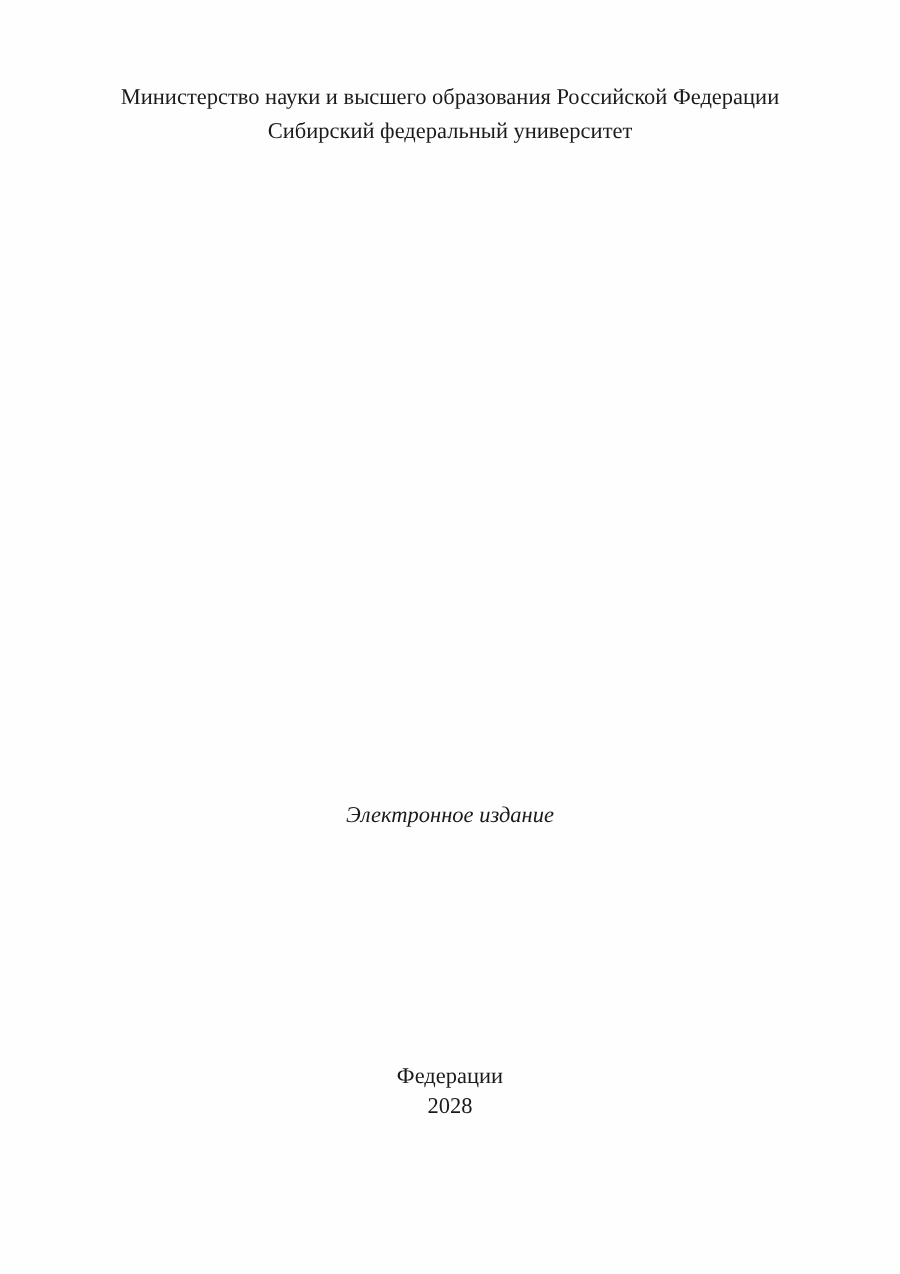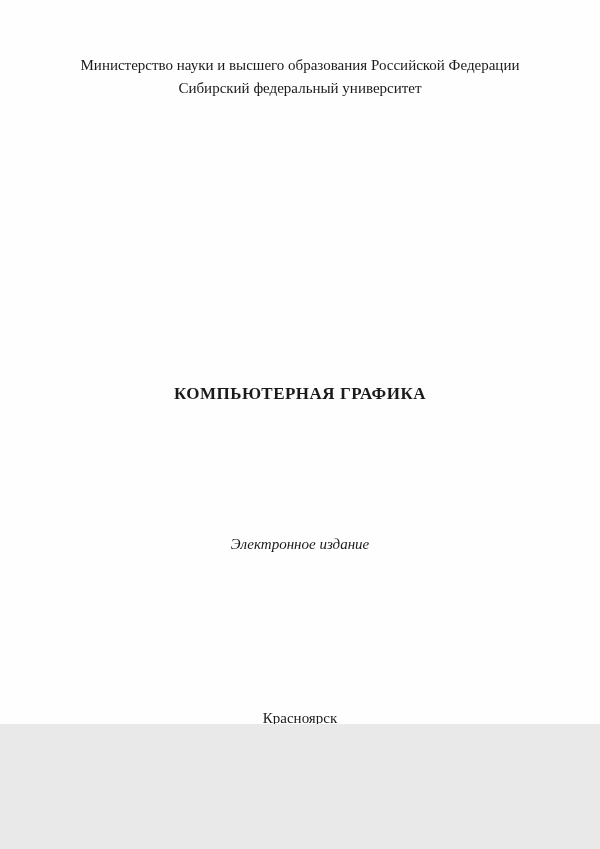--- a/index.html
+++ b/index.html
@@ -3,21 +3,21 @@
 <meta charset="utf-8">
 <style>
   html, body {
     margin: 0;
     padding: 0;
     background: #e9e9e9;
   }
   .page {
     position: relative;
     width: 600px;
-    height: 724px;
+    height: 849px;
     margin: 0 auto;
     background: #fefefe;
     font-family: "Liberation Serif", "DejaVu Serif", serif;
     color: #1a1a1a;
     overflow: hidden;
   }
   .centered {
     position: absolute;
     left: 0;
     width: 100%;
@@ -52,23 +52,22 @@
 </head>
 <body>
 
 <div class="page">
 
   <div class="centered header-block">
     <div>Министерство науки и высшего образования Российской Федерации</div>
     <div>Сибирский федеральный университет</div>
   </div>
 
-  <div class="centered doc-title">КОМПЬЮТЕРНАЯ ГРАФИКА</div>
 
 
   <div class="centered edition-note">Электронное издание</div>
 
   <div class="centered imprint-block">
-    <div>Красноярск</div>
+    <div>Федерации</div>
     <div>2028</div>
   </div>
 
 </div>
 
 </body></html>

